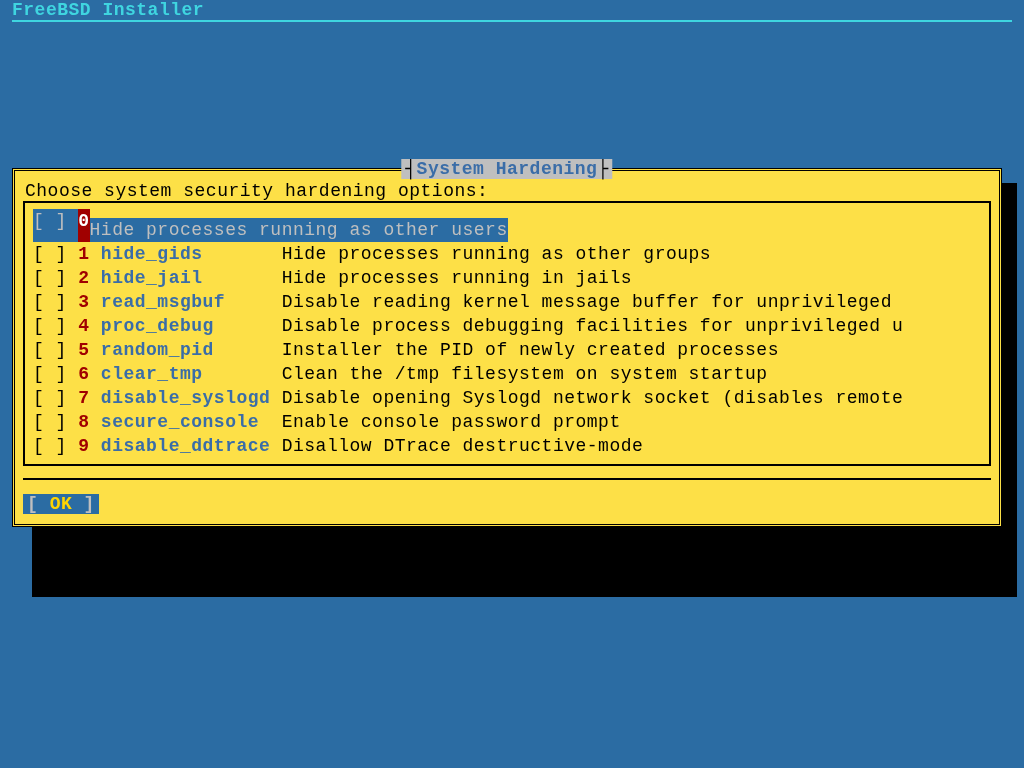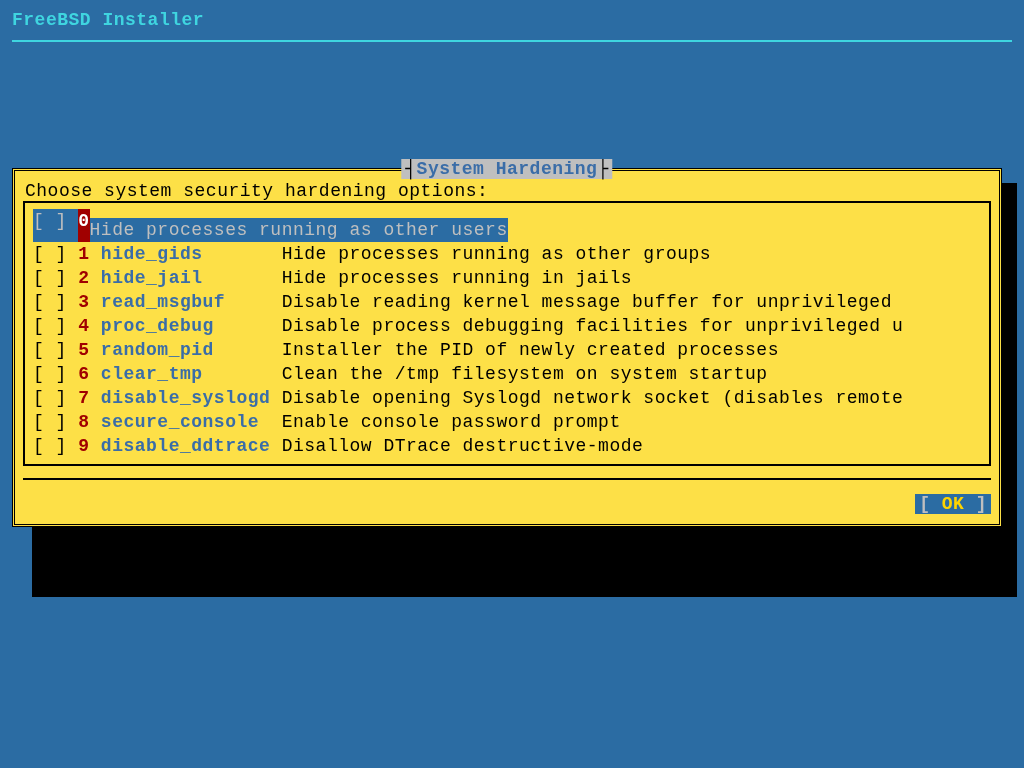--- a/index.html
+++ b/index.html
@@ -11,21 +11,21 @@
     width: 1024px;
     height: 768px;
     background: #2b6ca3;
     font-family: 'Courier New', monospace;
     font-size: 18px;
     overflow: hidden;
     position: relative;
     letter-spacing: 0.5px;
   }
   .header {
-    padding: 10px 12px;
+    padding: 0 12px;
     color: #3fd5e0;
     font-weight: bold;
   }
   .header-line {
     height: 2px;
     background: #3fd5e0;
     margin: 0 12px;
   }
   .shadow {
     position: absolute;
@@ -102,21 +102,21 @@
   .selected .name {
     background: #2b6ca3;
     color: #bfbfbf;
   }
   .selected .desc {
     background: #2b6ca3;
     color: #bfbfbf;
     margin-top: 9px;
   }
   .buttons {
-    text-align: right;
+    text-align: left;
     margin-top: 14px;
   }
   .ok-button {
     display: inline-block;
     background: #2b6ca3;
     color: #ffd400;
     font-weight: bold;
     padding: 0 4px;
   }
   .ok-bracket {

